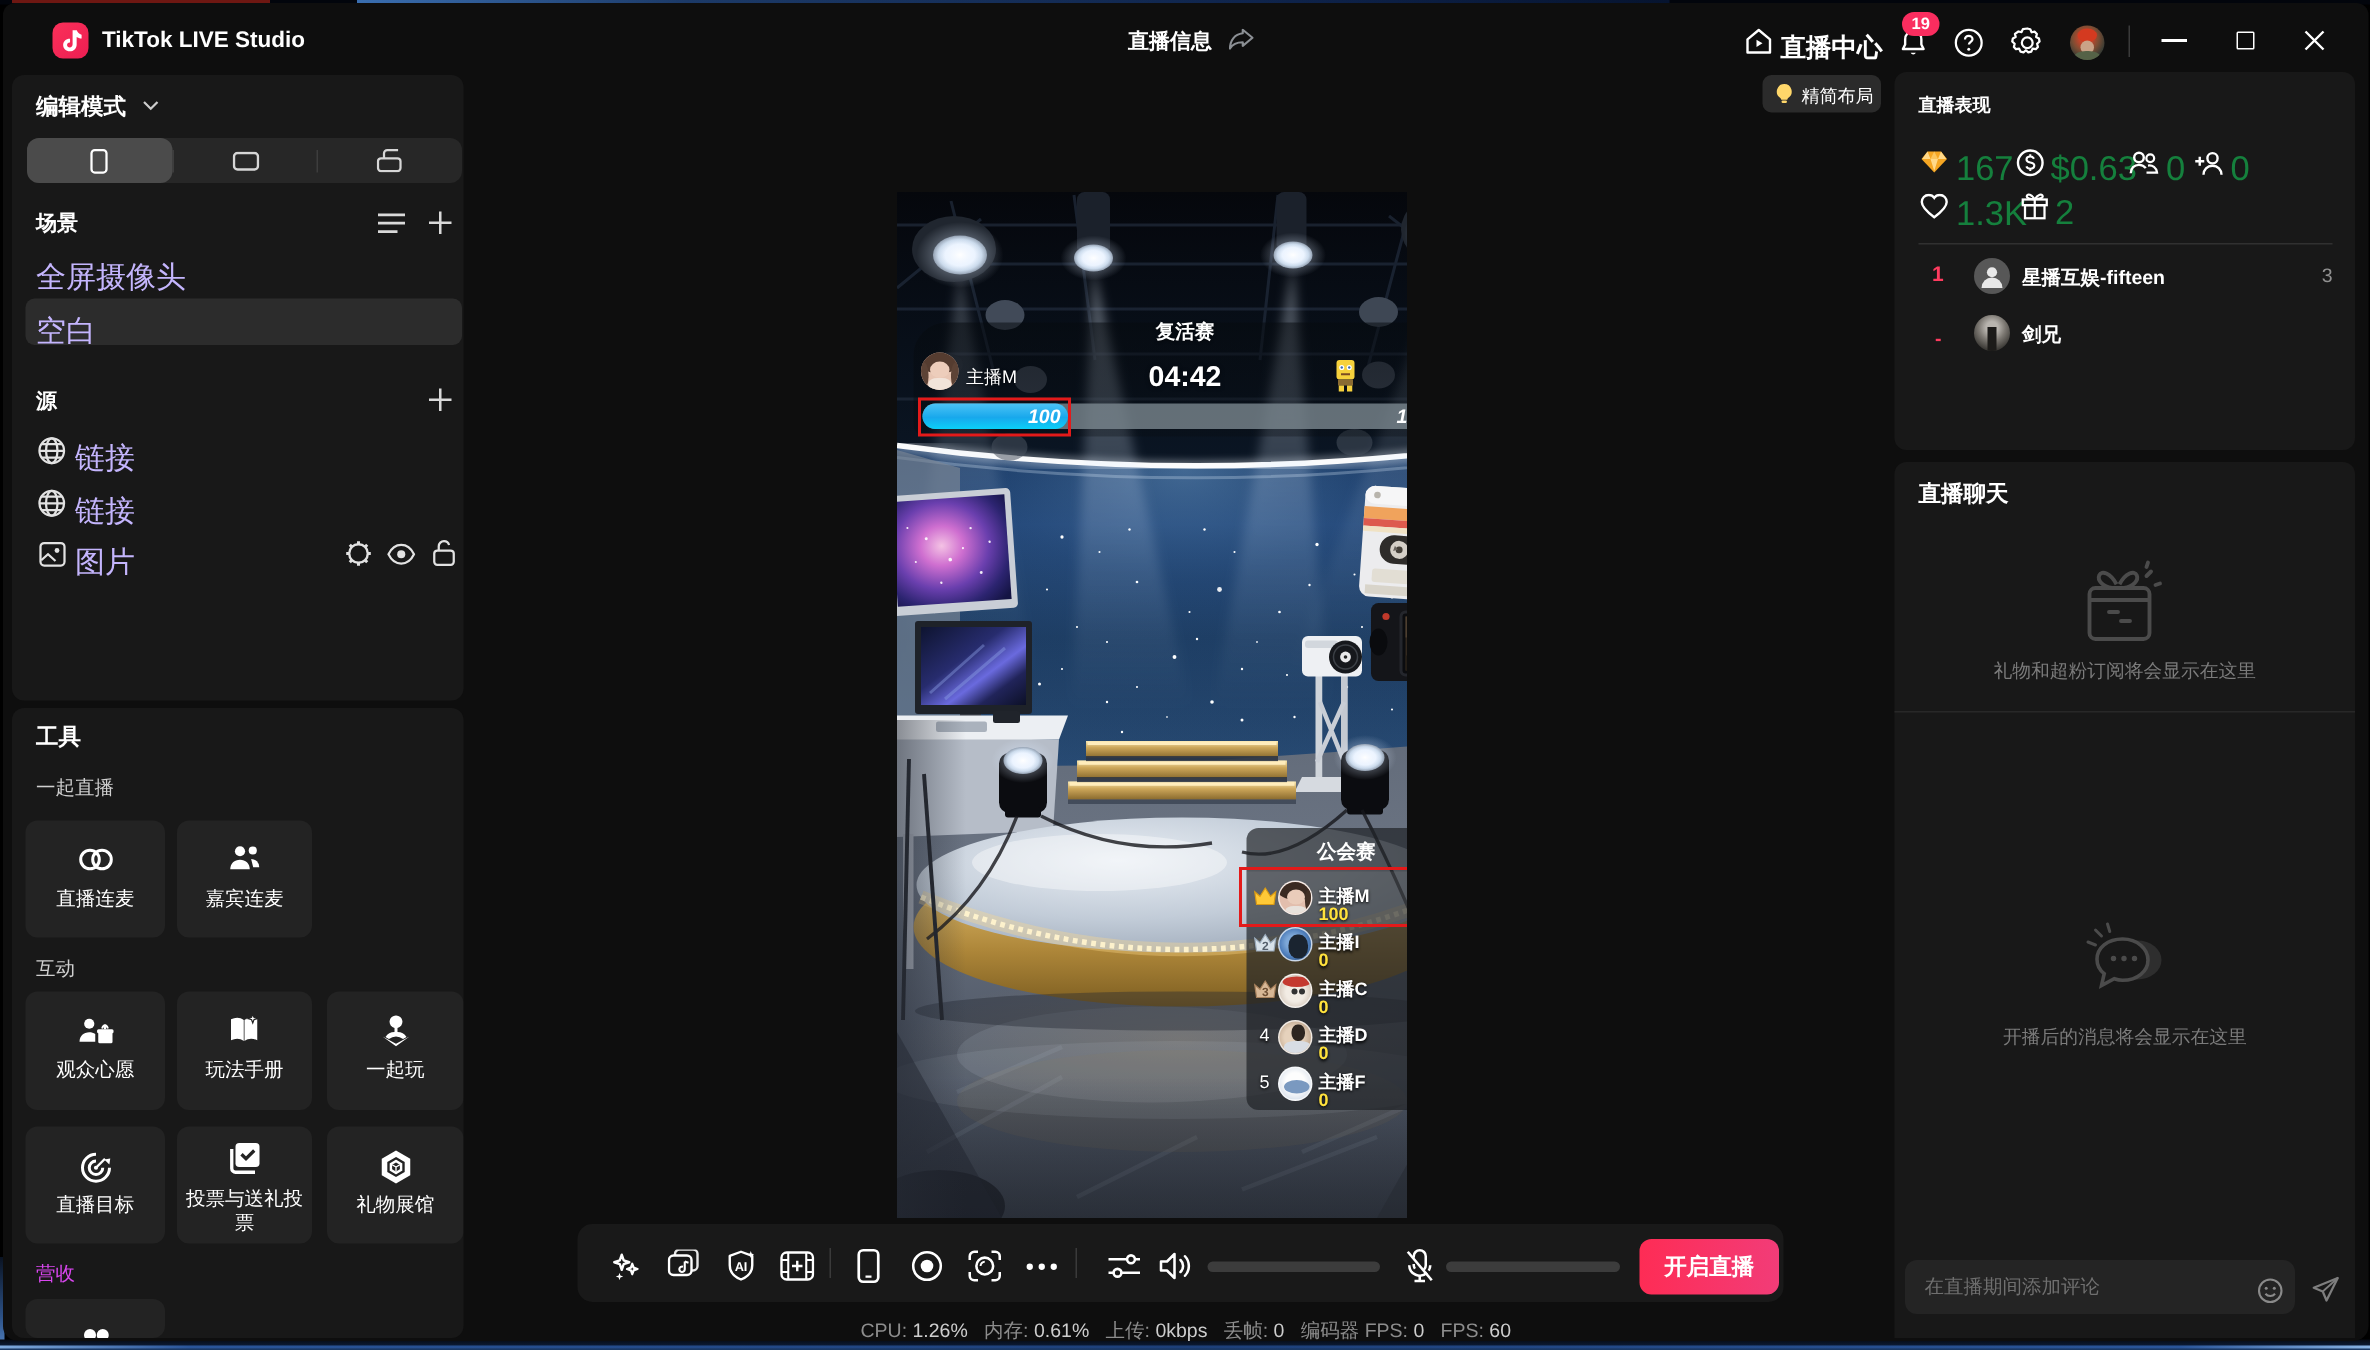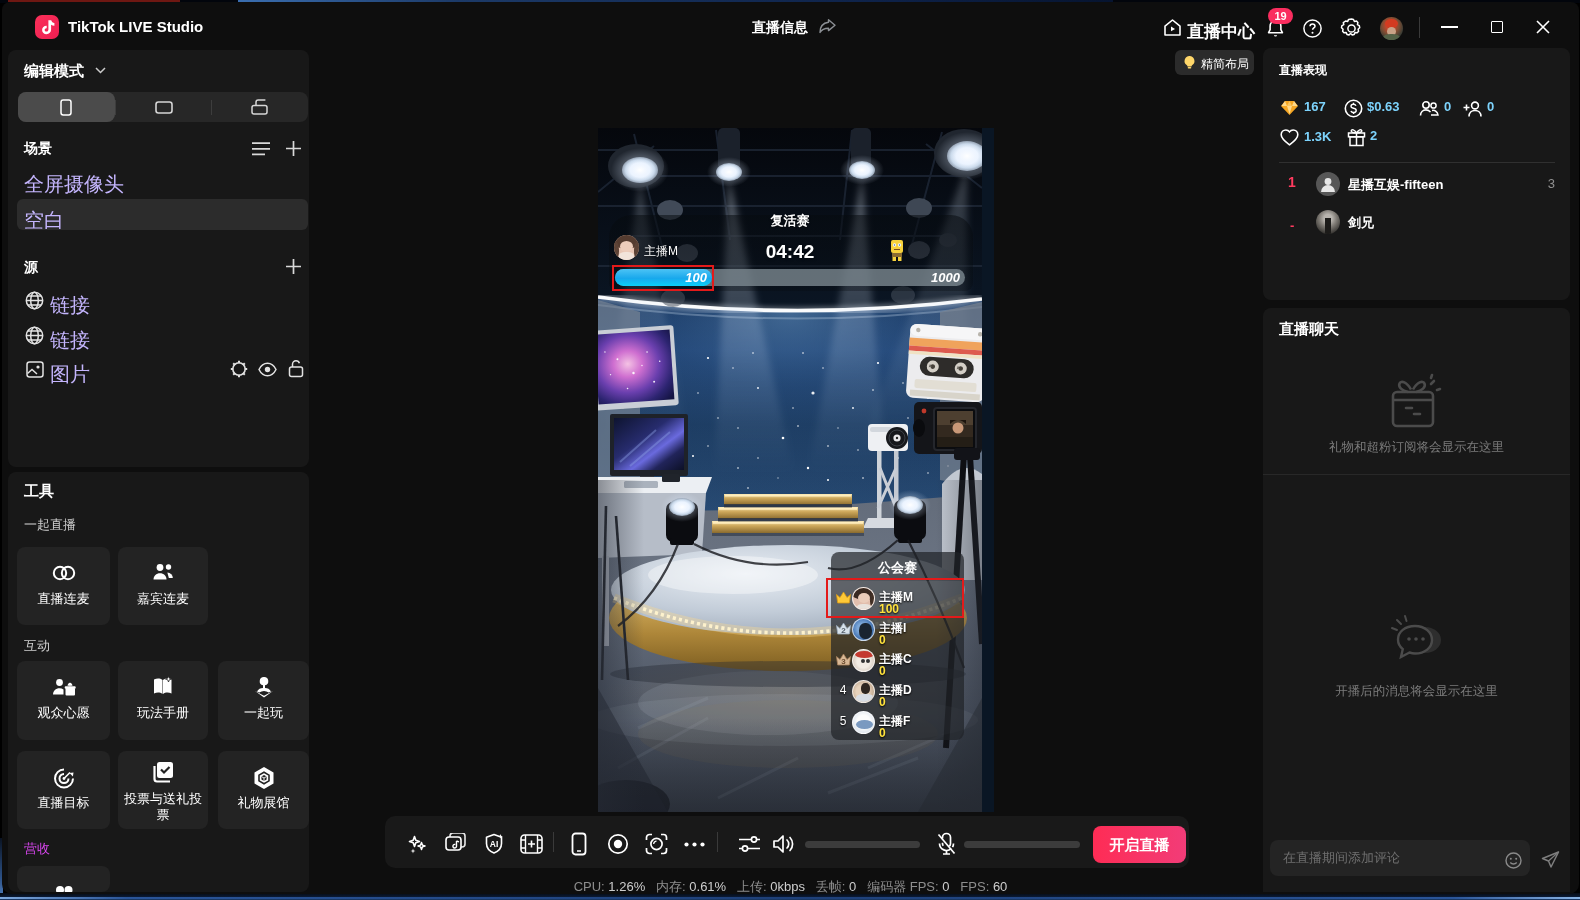--- a/index.html
+++ b/index.html
@@ -23,21 +23,21 @@
 .seg .sel{position:absolute;left:0;top:0;width:97px;height:30px;background:#4b4b4b;border-radius:8px}
 .seg .dv{position:absolute;top:8px;width:1px;height:15px;background:#3d3d3d}
 .row-sel{position:absolute;left:9px;width:291px;height:31px;background:#2c2c2c;border-radius:6px}
 .ltxt{position:absolute;color:#c4b5fd;font-size:20px}
 .lhead{position:absolute;color:#fff;font-size:14px;font-weight:700}
 .tile{position:absolute;background:#232323;border-radius:8px;color:#fff}
 .tile .lab{position:absolute;left:0;right:0;top:44px;text-align:center;font-size:13px;line-height:16px}
 .tile svg{position:absolute;left:50%;top:16px;transform:translateX(-50%)}
 .subh{position:absolute;color:#cfcfcf;font-size:13px}
 
-.rstat{font-size:13px;font-weight:700;color:#7dd3fc}
+.rstat{font-size:23px;font-weight:400;color:#15803d}
 #inputbox{position:absolute;left:1268px;top:838px;width:260px;height:36px;background:#242424;border-radius:8px;color:#6f6f6f;font-size:13px;line-height:36px;padding-left:13px}
 
 #toolbar{position:absolute;left:385px;top:816px;width:804px;height:52px;background:#191919;border-radius:10px}
 .tb-dv{position:absolute;top:16px;width:1px;height:20px;background:#3a3a3a}
 .slider{position:absolute;top:839px;height:7px;background:#3c3c3c;border-radius:4px}
 #livebtn{position:absolute;left:1091px;top:824px;width:93px;height:37px;border-radius:8px;background:linear-gradient(90deg,#fe2c55,#f23c78);color:#fff;font-size:15px;font-weight:700;text-align:center;line-height:37px}
 #status{position:absolute;left:0;top:876px;width:1577px;text-align:center;font-size:13px;color:#8d8d8d}
 #status b{color:#cdcdcd;font-weight:400}
 </style></head><body>
 <div id="edge-top">
@@ -227,21 +227,21 @@
         <div class="lab tofu">礼物展馆</div>
       </div>
   <div class="lhead tofu" style="left:16px;top:368px;font-weight:400;color:#d946ef;font-size:13px">营收</div>
  <div class="tile" style="left:9px;top:394px;width:93px;height:26px">
         <svg width="24" height="20" viewBox="0 0 24 20" style="top:18px">
           <circle cx="8" cy="6" r="4" fill="#fff"></circle>
           <circle cx="16.5" cy="6" r="4" fill="#fff"></circle>
         </svg>
       </div>
 </div>
-<div id="video" style="position:absolute;left:596px;top:126px;width:396px;height:684px;overflow:hidden;background:#0a1624">
+<div id="video" style="position:absolute;left:596px;top:126px;width:340px;height:684px;overflow:hidden;background:#0a1624">
 <svg width="384" height="684" viewBox="0 0 384 684">
 <defs>
 <linearGradient id="wall" x1="0" y1="0" x2="0" y2="1">
             <stop offset="0" stop-color="#193760"></stop>
             <stop offset=".25" stop-color="#234677"></stop>
             <stop offset=".6" stop-color="#1d3d64"></stop>
             <stop offset="1" stop-color="#284b74"></stop>
           </linearGradient>
 <radialGradient id="wallglow" cx=".5" cy=".08" r="1">
             <stop offset="0" stop-color="#7fb0d8" stop-opacity=".38"></stop>

